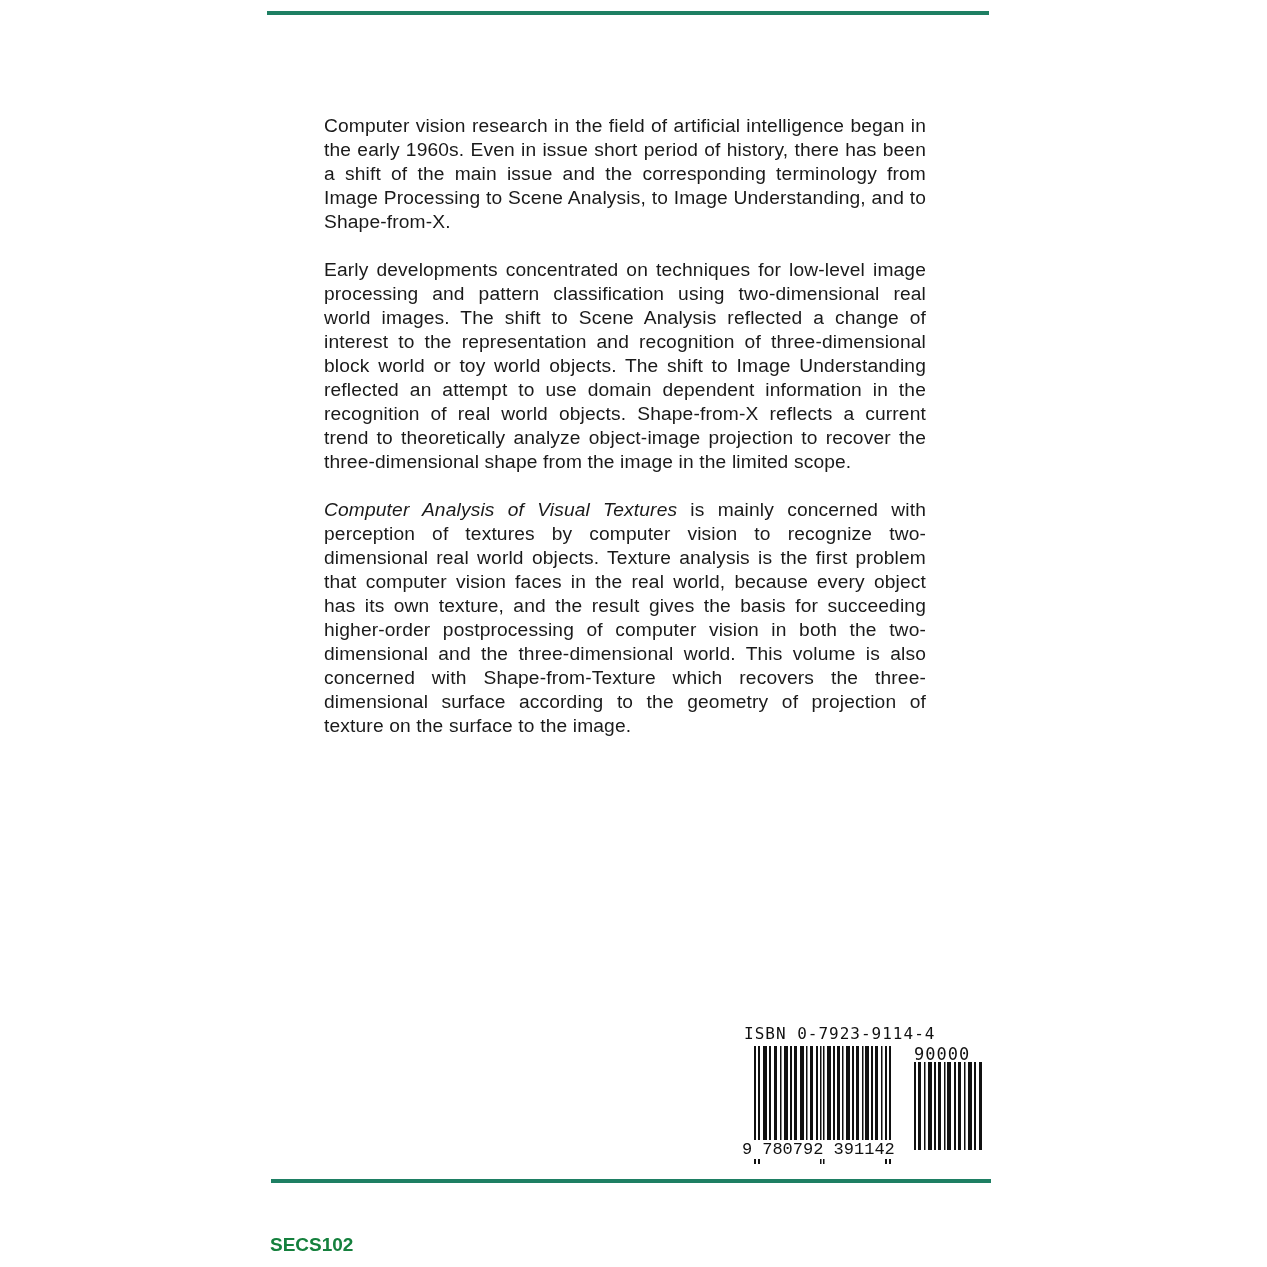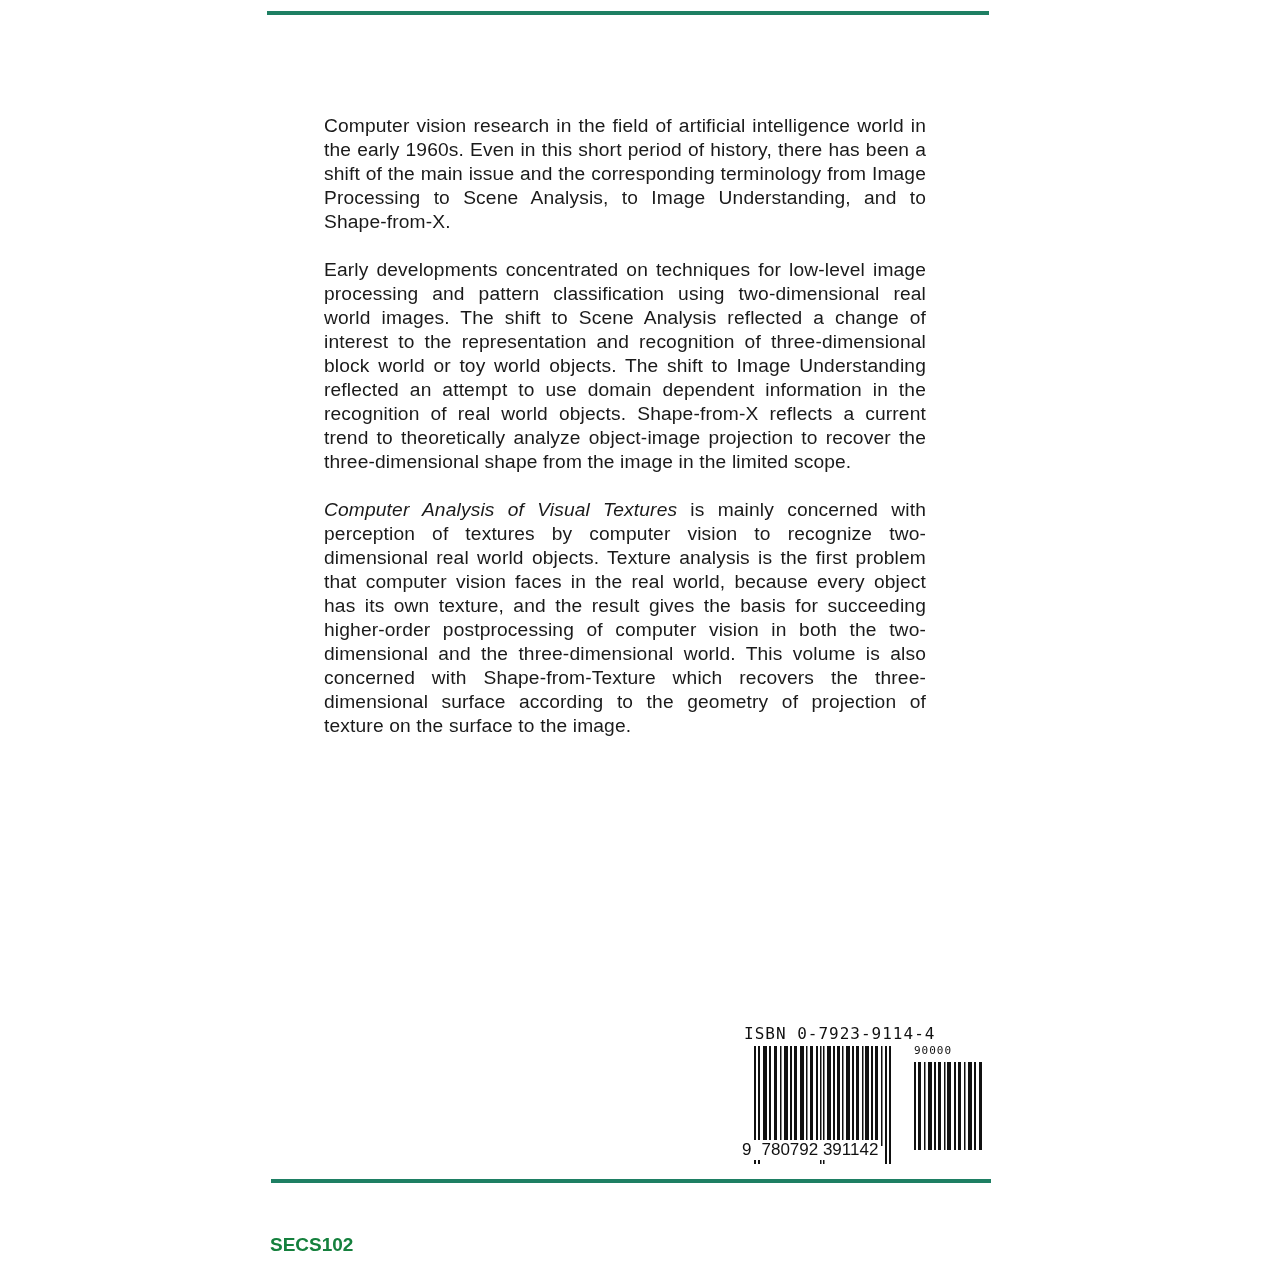--- a/index.html
+++ b/index.html
@@ -10,35 +10,35 @@
   .rule.bottom { left:271px; top:1179px; width:720px; }
   .body-text { position:absolute; left:324px; top:114px; width:602px;
                font-size:19.2px; line-height:24px; text-align:justify;
                letter-spacing:0.15px; }
   .body-text p { margin:0 0 24px 0; }
   .body-text em { }
   .barcode-block { position:absolute; left:742px; top:1024px; width:245px; height:140px; }
   .isbn { position:absolute; left:2px; top:0; font-family:"DejaVu Sans Mono", monospace;
           font-size:16px; letter-spacing:1px; color:#111; }
   .price { position:absolute; left:172px; top:20px; font-family:"DejaVu Sans Mono", monospace;
-           font-size:11px; letter-spacing:1px; color:#111; }
+           font-size:17px; letter-spacing:1px; color:#111; }
   .bars-main { position:absolute; left:12px; top:22px; width:140px; height:118px; }
   .bars-add { position:absolute; left:172px; top:38px; width:70px; height:88px; }
-  .ean { position:absolute; left:0; top:116px; font-family:Liberation Sans, sans-serif;
+  .ean { position:absolute; left:0; top:116px; font-family:Liberation Mono, monospace;
          font-size:17px; color:#111; background:#fff; }
   .ean span.lead { margin-right:10px; }
   .code { position:absolute; left:270px; top:1234px; font-weight:bold; font-size:19px; color:#15803d; }
 </style>
 </head>
 <body>
 
 <div class="rule top"></div>
 
 <div class="body-text">
-  <p>Computer vision research in the field of artificial intelligence world in the early 1960s. Even in this short period of history, there has been a shift of the main issue and the corresponding terminology from Image Processing to Scene Analysis, to Image Understanding, and to Shape-from-X.</p>
+  <p>Computer vision research in the field of artificial intelligence began in the early 1960s. Even in issue short period of history, there has been a shift of the main issue and the corresponding terminology from Image Processing to Scene Analysis, to Image Understanding, and to Shape-from-X.</p>
   <p>Early developments concentrated on techniques for low-level image processing and pattern classification using two-dimensional real world images. The shift to Scene Analysis reflected a change of interest to the representation and recognition of three-dimensional block world or toy world objects. The shift to Image Understanding reflected an attempt to use domain dependent information in the recognition of real world objects. Shape-from-X reflects a current trend to theoretically analyze object-image projection to recover the three-dimensional shape from the image in the limited scope.</p>
   <p><em>Computer Analysis of Visual Textures</em><span> is mainly concerned with perception of textures by computer vision to recognize two-dimensional real world objects. Texture analysis is the first problem that computer vision faces in the real world, because every object has its own texture, and the result gives the basis for succeeding higher-order postprocessing of computer vision in both the two-dimensional and the three-dimensional world. This volume is also concerned with Shape-from-Texture which recovers the three-dimensional surface according to the geometry of projection of texture on the surface to the image.</span></p>
 </div>
 
 <div class="barcode-block">
   <div class="isbn">ISBN 0-7923-9114-4</div>
   <div class="price">90000</div>
   <svg class="bars-main" viewBox="0 0 140 118" preserveAspectRatio="none">
     <g fill="#111">
       <rect x="0" y="0" width="2" height="118"></rect>

